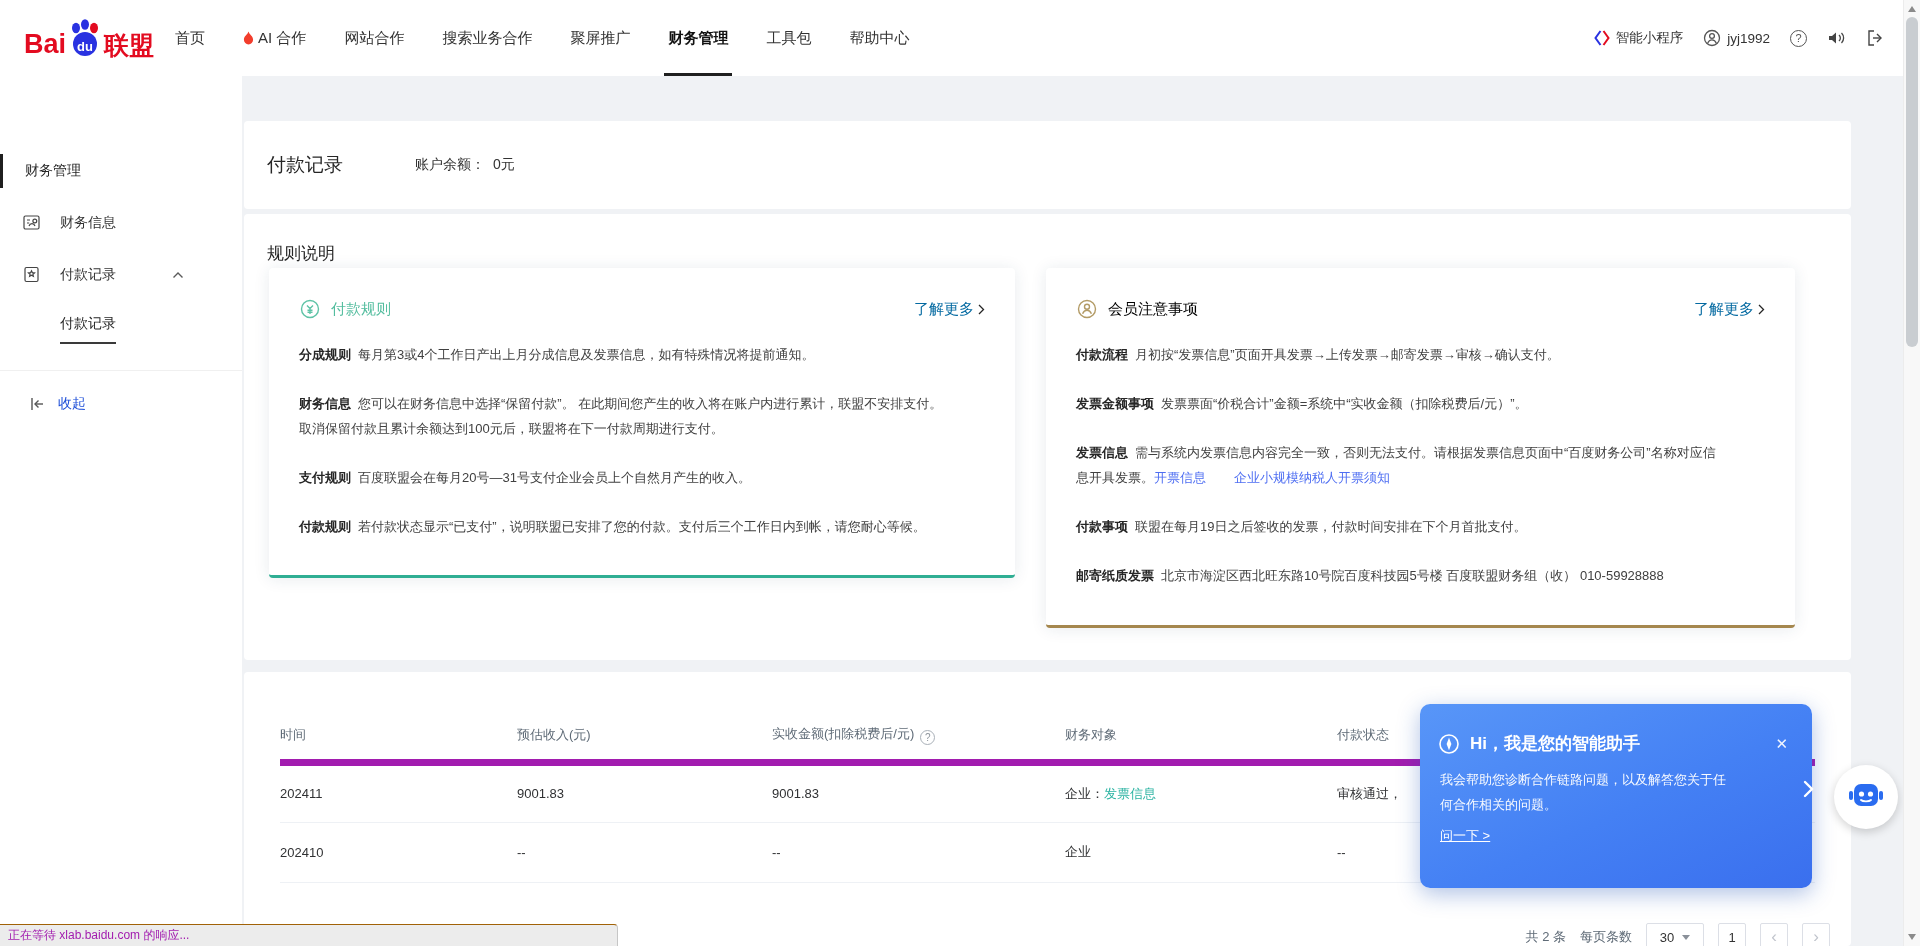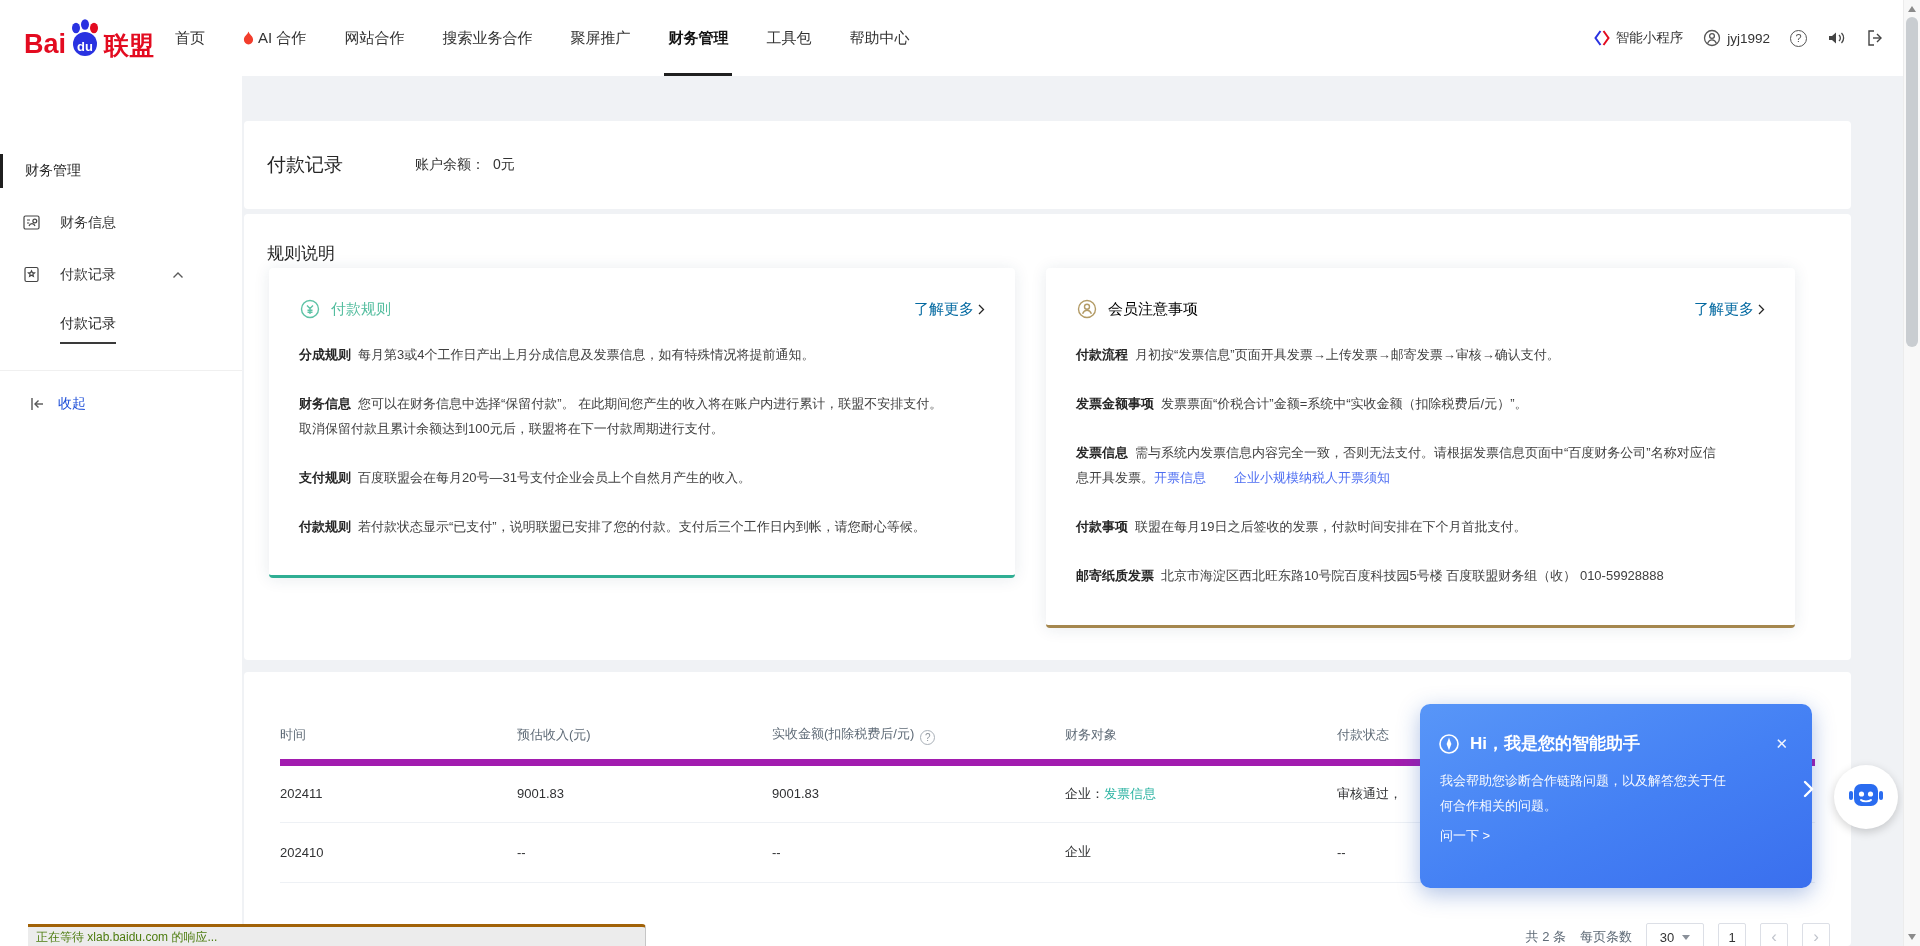--- a/index.html
+++ b/index.html
@@ -71,27 +71,27 @@
   .caret{width:0;height:0;border-left:4px solid transparent;border-right:4px solid transparent;border-top:5px solid #8a9099;}
   .pg-box{display:flex;align-items:center;justify-content:center;width:28px;height:28px;border:1px solid #dcdfe6;border-radius:2px;background:#fff;color:#333;cursor:pointer;}
   .pg-arrow{color:#c0c4cc;font-size:17px;}
   
   .assistant-popup{position:absolute;left:1420px;top:704px;width:392px;height:184px;border-radius:10px;
     background:linear-gradient(155deg,#5896f8 0%,#4480f4 55%,#3a6fee 100%);
     box-shadow:0 6px 22px rgba(30,80,180,.35);z-index:10;color:#fff;}
   .ap-head{display:flex;align-items:center;padding:28px 24px 0 18px;}
   .ap-title{margin-left:10px;font-size:17px;font-weight:bold;}
   .ap-close{margin-left:auto;font-size:15px;color:rgba(255,255,255,.92);cursor:pointer;line-height:1;}
-  .ap-body{padding:13px 22px 0 20px;font-size:13px;line-height:25px;color:rgba(255,255,255,.96);}
-  .ap-cta{padding:9px 0 0 20px;font-size:13px;cursor:pointer;width:fit-content;}
+  .ap-body{padding:13px 22px 0 20px;font-size:13px;line-height:25px;color:rgba(255,255,255,.96);font-family:Liberation Mono, monospace;}
+  .ap-cta{padding:9px 0 0 20px;font-size:13px;cursor:pointer;width:fit-content;text-decoration:underline;}
   .ap-chev{position:absolute;right:-2px;top:76px;cursor:pointer;display:flex;}
   .robot-btn{position:absolute;left:1834px;top:765px;width:64px;height:64px;border-radius:50%;background:#fff;
     box-shadow:0 3px 10px rgba(0,0,0,.18);display:flex;align-items:center;justify-content:center;z-index:11;cursor:pointer;}
   
-  .statusbar{position:absolute;left:0;top:924px;width:618px;height:22px;background:#ececec;border-top:3px solid #a16207;border-right:1px solid #c6c6c6;border-top-right-radius:4px;font-size:12px;color:#4d7c0f;line-height:21px;padding-left:8px;z-index:20;margin-left:28px;}
+  .statusbar{position:absolute;left:0;top:924px;width:618px;height:22px;background:#ececec;border-top:1px solid #a16207;border-right:1px solid #c6c6c6;border-top-right-radius:4px;font-size:12px;color:#a21caf;line-height:21px;padding-left:8px;z-index:20;}
   .scrollbar{position:absolute;right:0;top:0;width:17px;height:946px;background:#f8f8f8;border-left:1px solid #ececec;z-index:30;}
   .sb-up{position:absolute;top:6px;left:4px;width:0;height:0;border-left:4.5px solid transparent;border-right:4.5px solid transparent;border-bottom:6px solid #8b8b8b;}
   .sb-down{position:absolute;bottom:6px;left:4px;width:0;height:0;border-left:4.5px solid transparent;border-right:4.5px solid transparent;border-top:6px solid #8b8b8b;}
   .sb-handle{position:absolute;top:17px;left:2px;width:12px;height:330px;background:#c9cdd1;border-radius:6px;cursor:pointer;}
 </style>
 </head>
 <body>
 
 <div class="topnav">
   <div class="logo">

